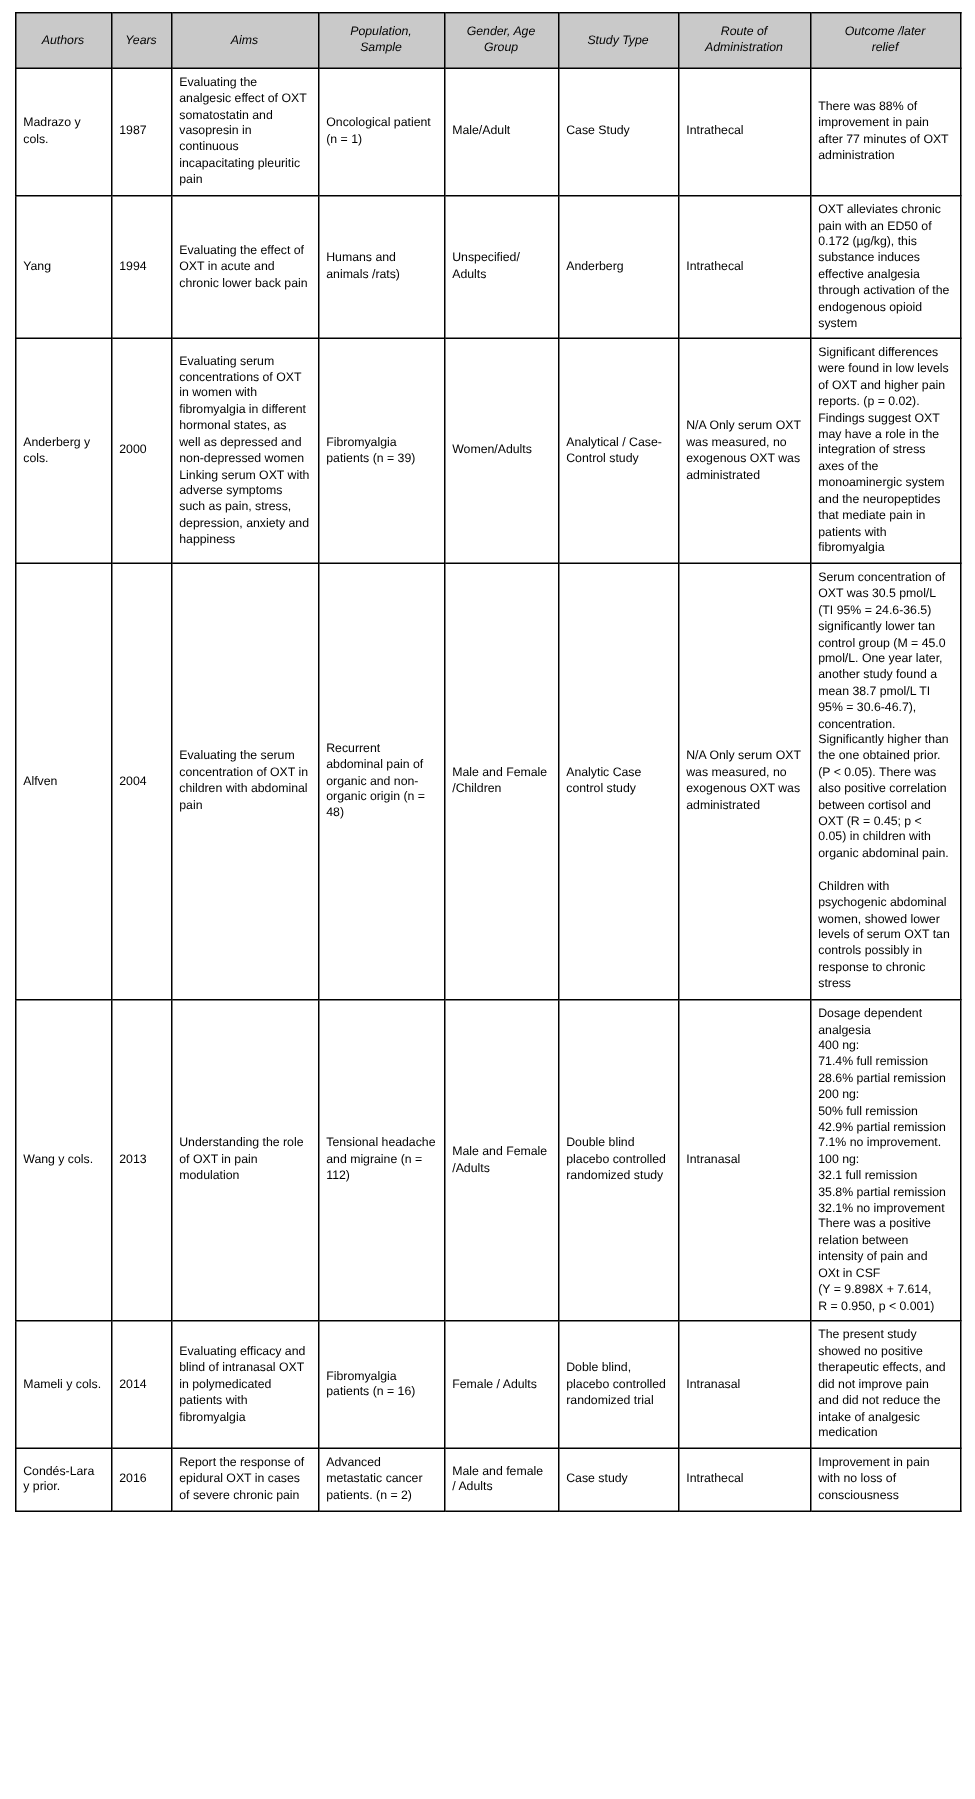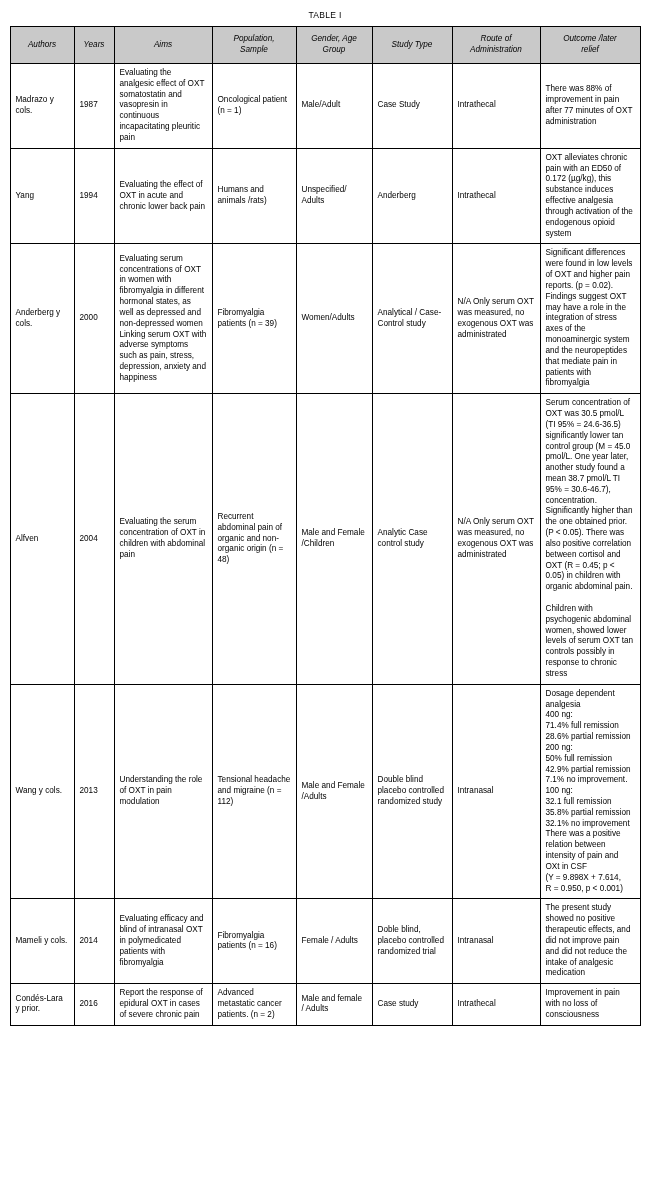--- a/index.html
+++ b/index.html
@@ -61,21 +61,20 @@
   col.c4 { width: 76px; }
   col.c5 { width: 80px; }
   col.c6 { width: 88px; }
   col.c7 { width: 100px; }
 </style>
 </head>
 <body>
 
 <div class="page">
 
-  <div class="table-caption">TABLE I</div>
 
   <table class="data-table">
     <colgroup>
       <col class="c0">
         <col class="c1">
         <col class="c2">
         <col class="c3">
       <col class="c4">
         <col class="c5">
         <col class="c6">

